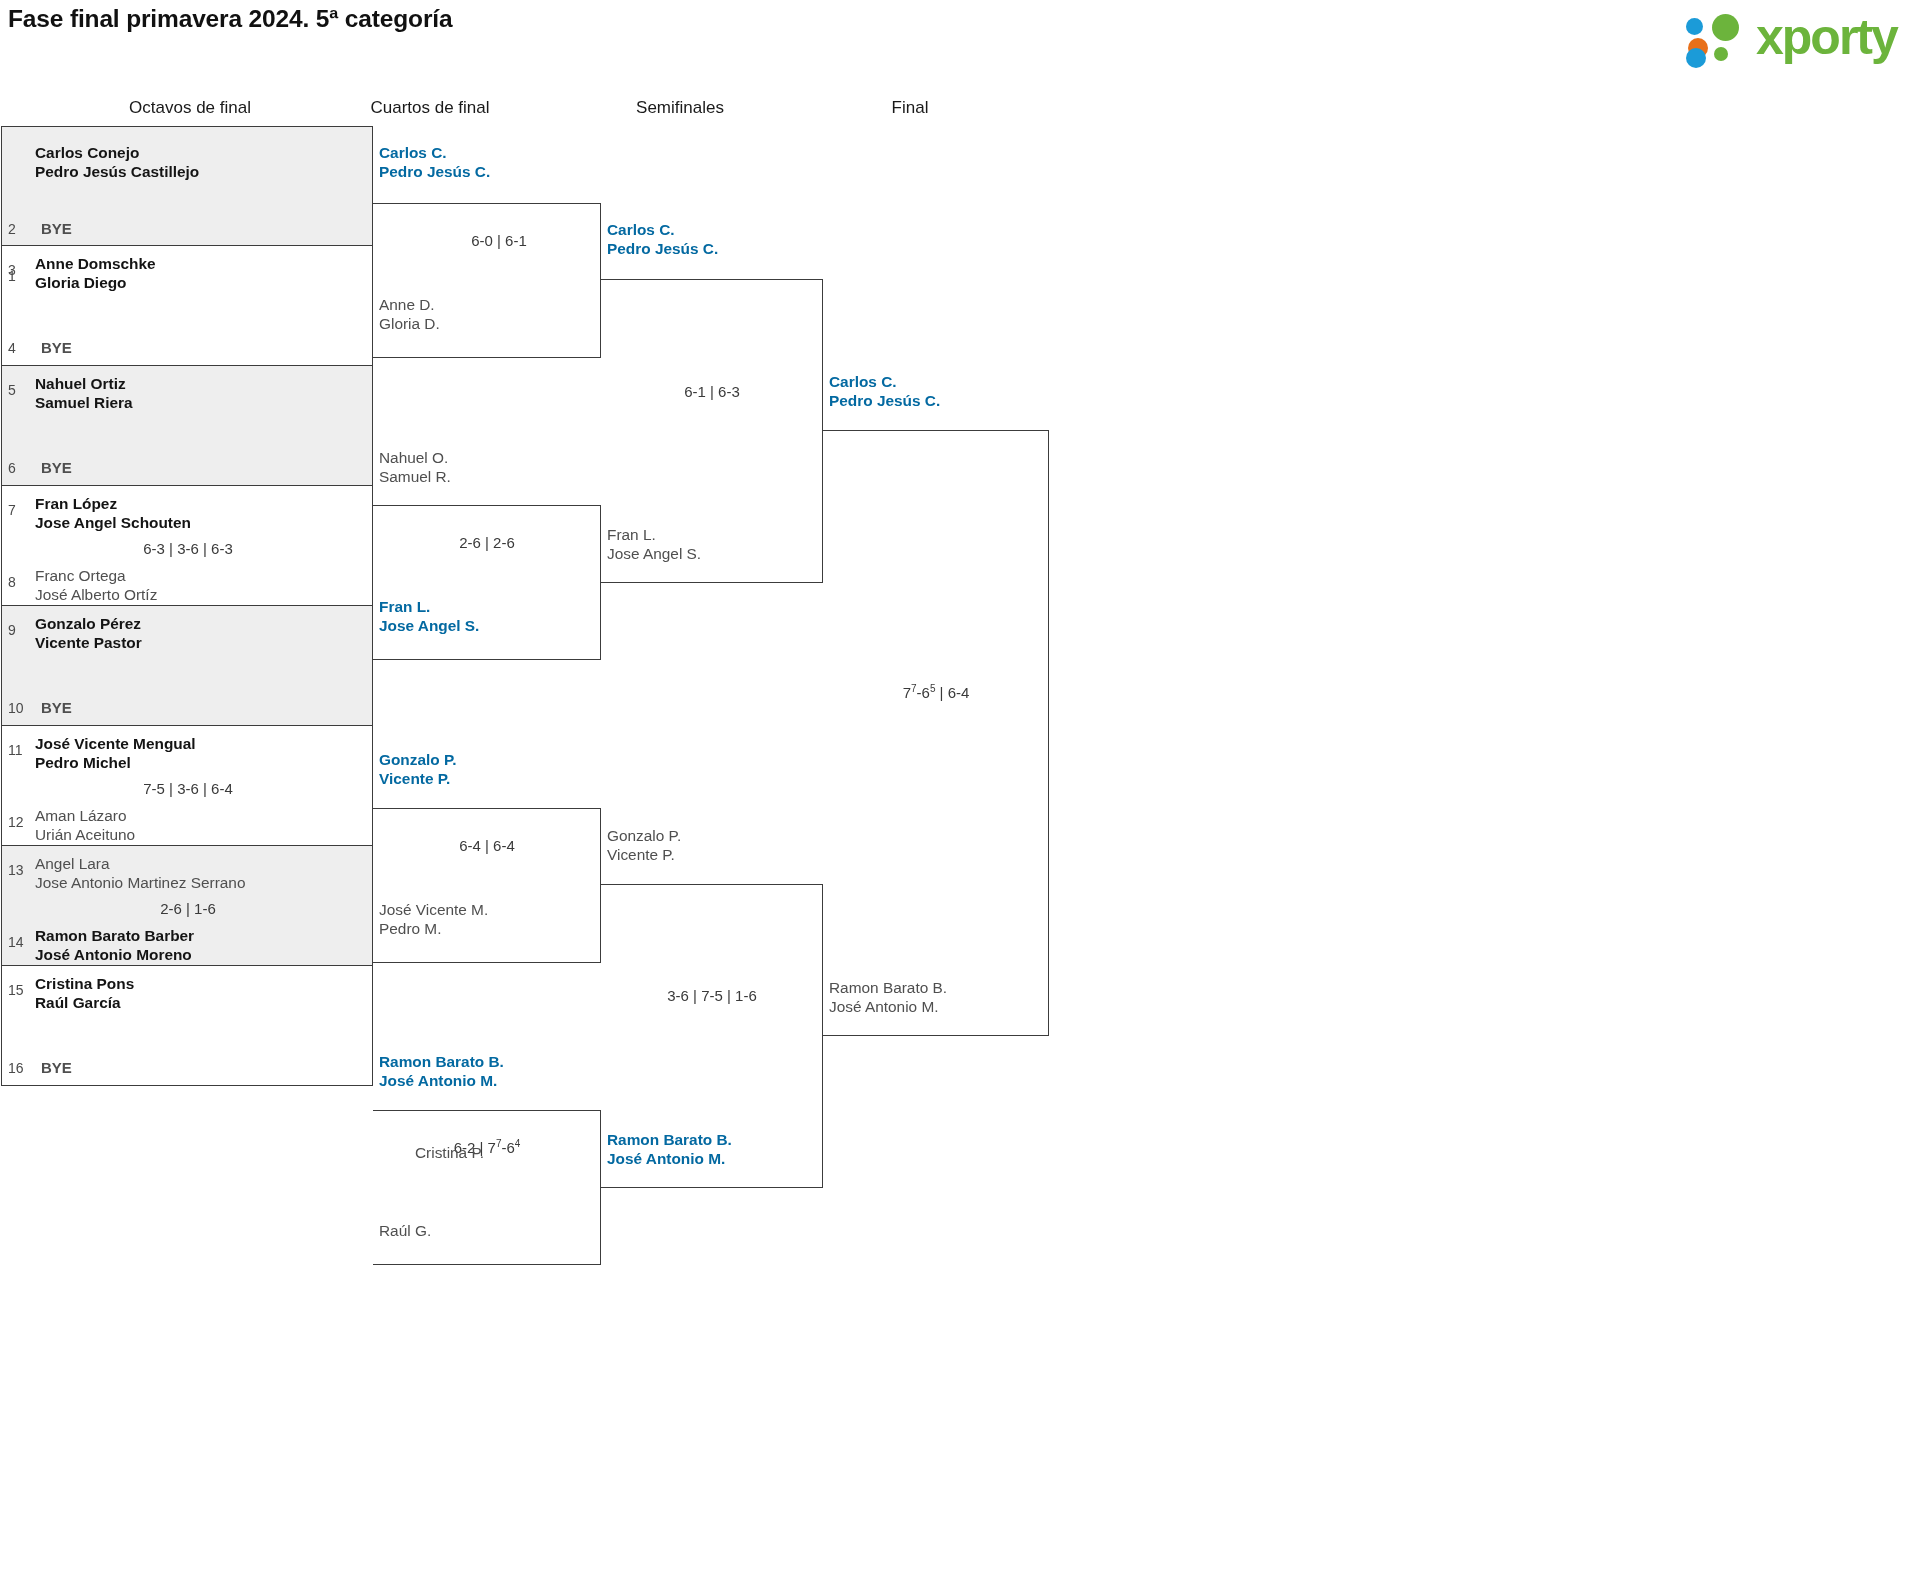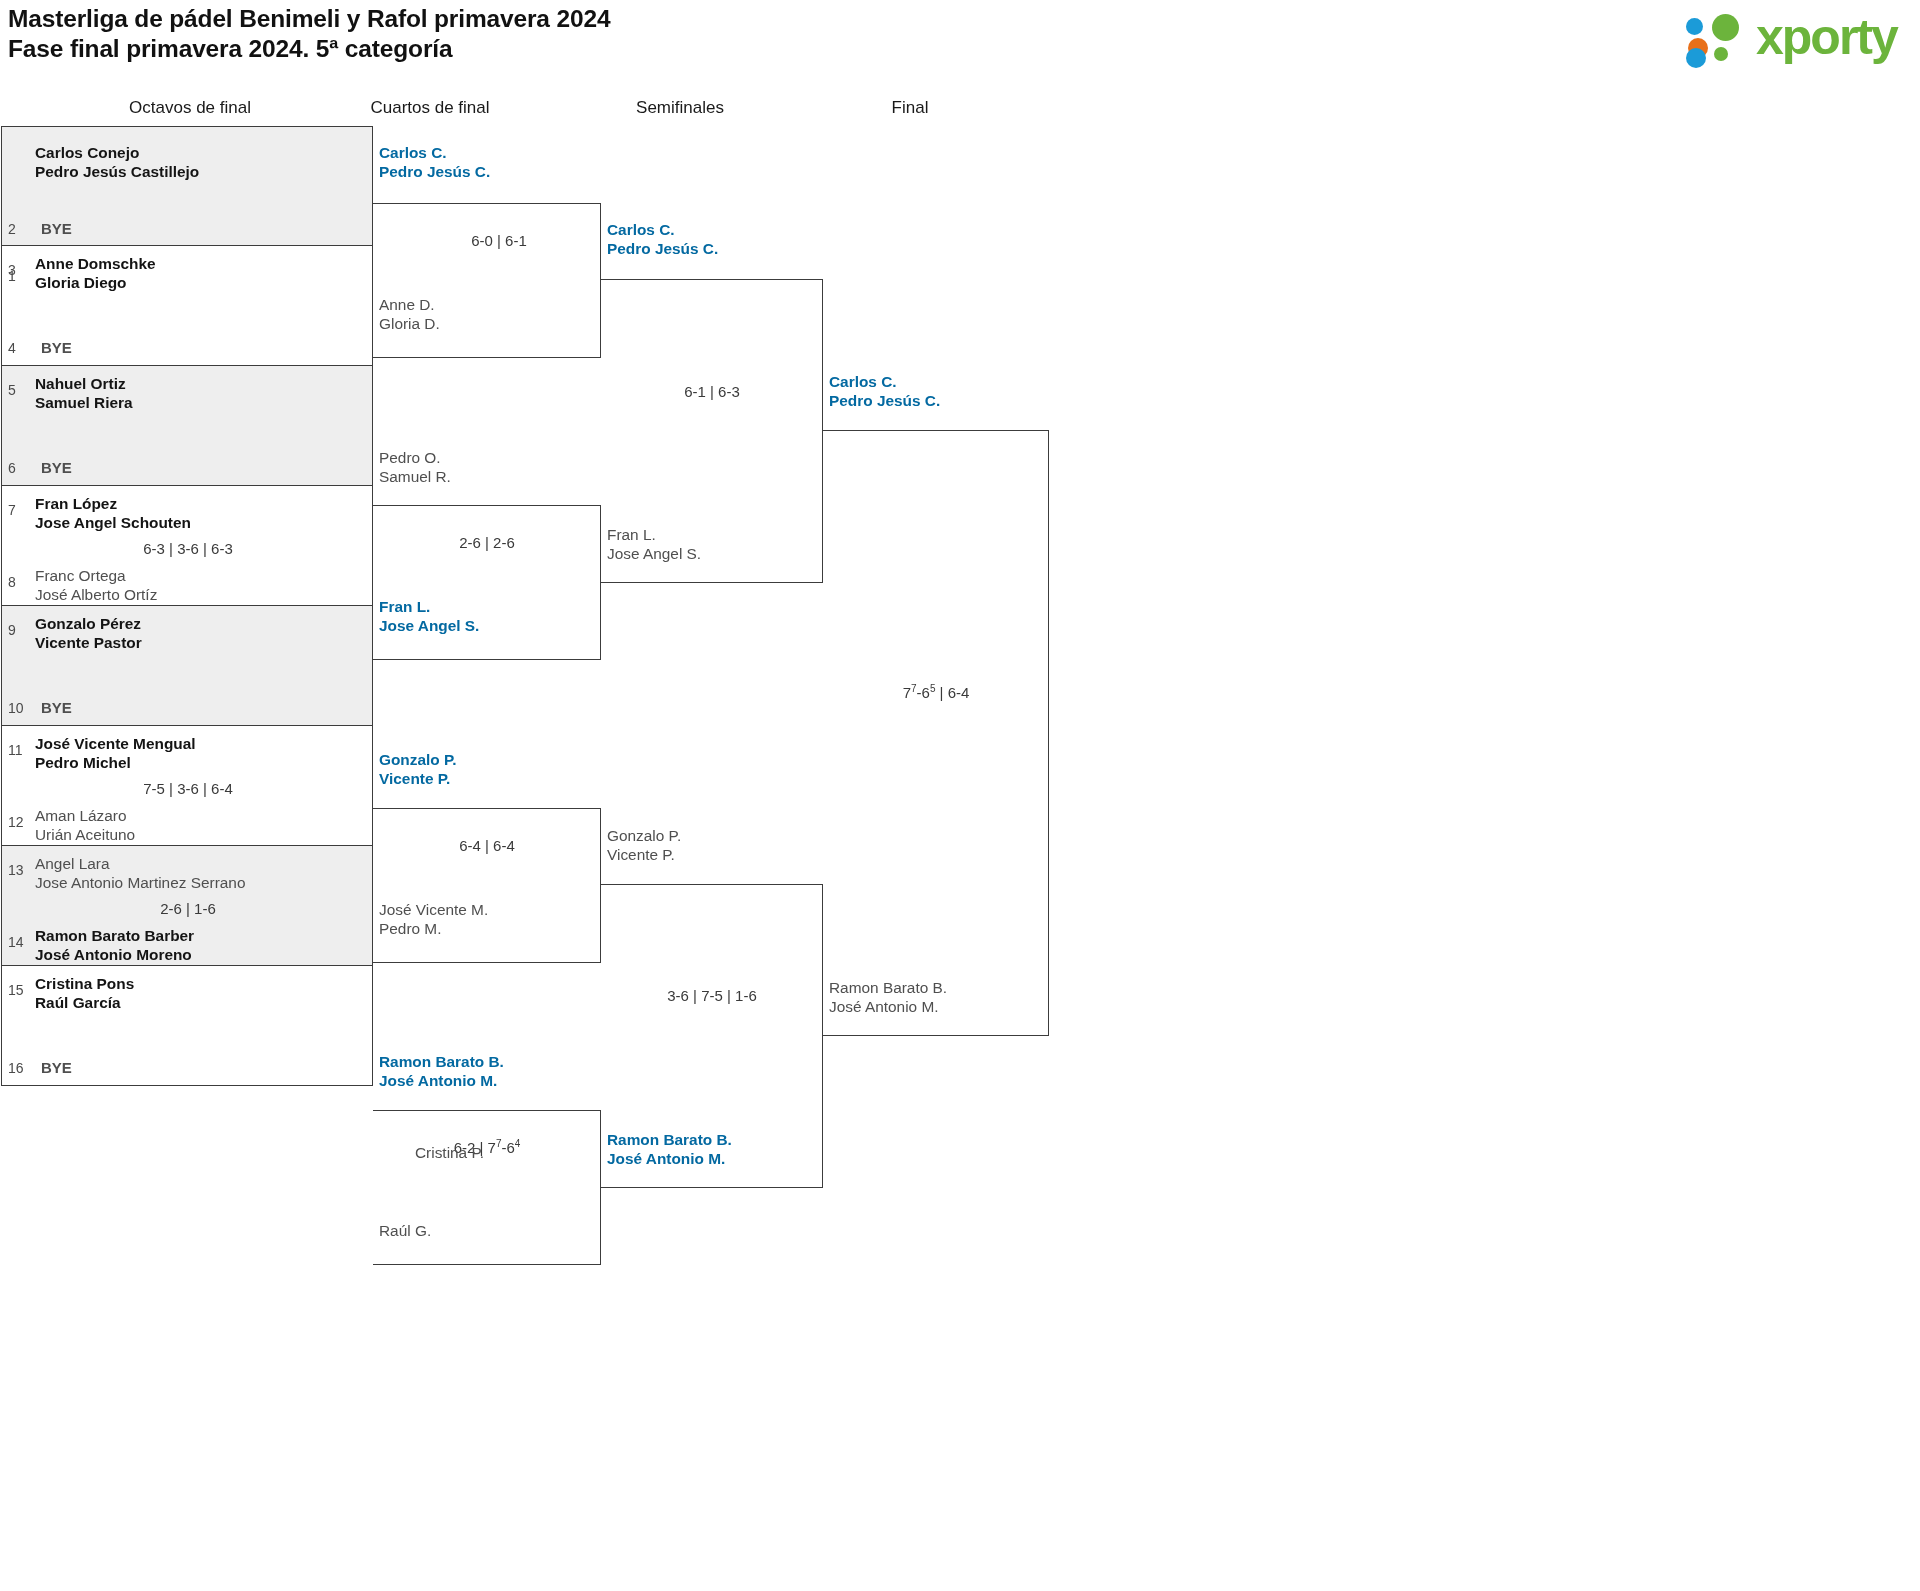--- a/index.html
+++ b/index.html
@@ -142,21 +142,20 @@
     font-size: 10px;
     vertical-align: super;
     line-height: 0;
   }
 </style>
 </head>
 <body>
 
 <div id="header">
   <div id="title-block">
-    <div class="title-line">Masterliga de pádel Benimeli y Rafol primavera 2024</div>
     <div class="title-line">Fase final primavera 2024. 5ª categoría</div>
   </div>
 
   <div id="logo">
     <div id="logo-dots">
       <span class="dot" style="left:0px;  top:4px;  width:17px; height:17px; background:#1b9bd8;"></span>
       <span class="dot" style="left:2px;  top:24px; width:20px; height:20px; background:#e8701a;"></span>
       <span class="dot" style="left:0px;  top:34px; width:20px; height:20px; background:#1b9bd8;"></span>
       <span class="dot" style="left:26px; top:0px;  width:27px; height:27px; background:#6cb43c;"></span>
       <span class="dot" style="left:28px; top:33px; width:14px; height:14px; background:#6cb43c;"></span>
@@ -248,21 +247,21 @@
   </div>
 
   <div class="brk noleft" style="left:373px; top:203px; width:228px; height:155px;"></div>
   <div class="team win" style="left:379px; top:143px;">Carlos C.</div>
   <div class="team win" style="left:379px; top:162px;">Pedro Jesús C.</div>
   <div class="score" style="left:373px; top:232px; width:228px;padding-left:12px;">6-0 | 6-1</div>
   <div class="team lose" style="left:379px; top:295px;">Anne D.</div>
   <div class="team lose" style="left:379px; top:314px;">Gloria D.</div>
 
   <div class="brk noleft" style="left:373px; top:505px; width:228px; height:155px;"></div>
-  <div class="team lose" style="left:379px; top:448px;">Pedro O.</div>
+  <div class="team lose" style="left:379px; top:448px;">Nahuel O.</div>
   <div class="team lose" style="left:379px; top:467px;">Samuel R.</div>
   <div class="score" style="left:373px; top:534px; width:228px;">2-6 | 2-6</div>
   <div class="team win" style="left:379px; top:597px;">Fran L.</div>
   <div class="team win" style="left:379px; top:616px;">Jose Angel S.</div>
 
   <div class="brk noleft" style="left:373px; top:808px; width:228px; height:155px;"></div>
   <div class="team win" style="left:379px; top:750px;">Gonzalo P.</div>
   <div class="team win" style="left:379px; top:769px;">Vicente P.</div>
   <div class="score" style="left:373px; top:837px; width:228px;">6-4 | 6-4</div>
   <div class="team lose" style="left:379px; top:900px;">José Vicente M.</div>

